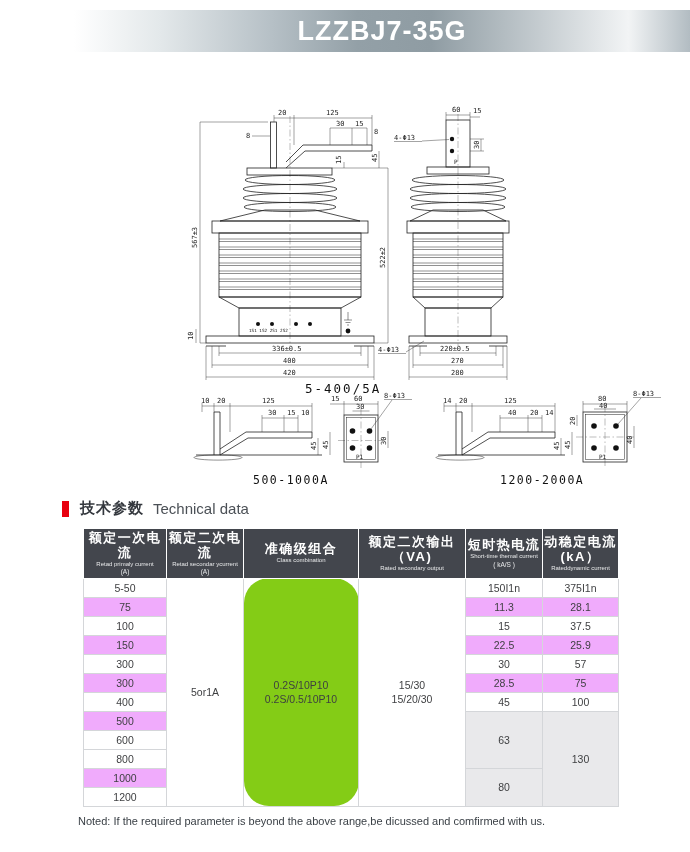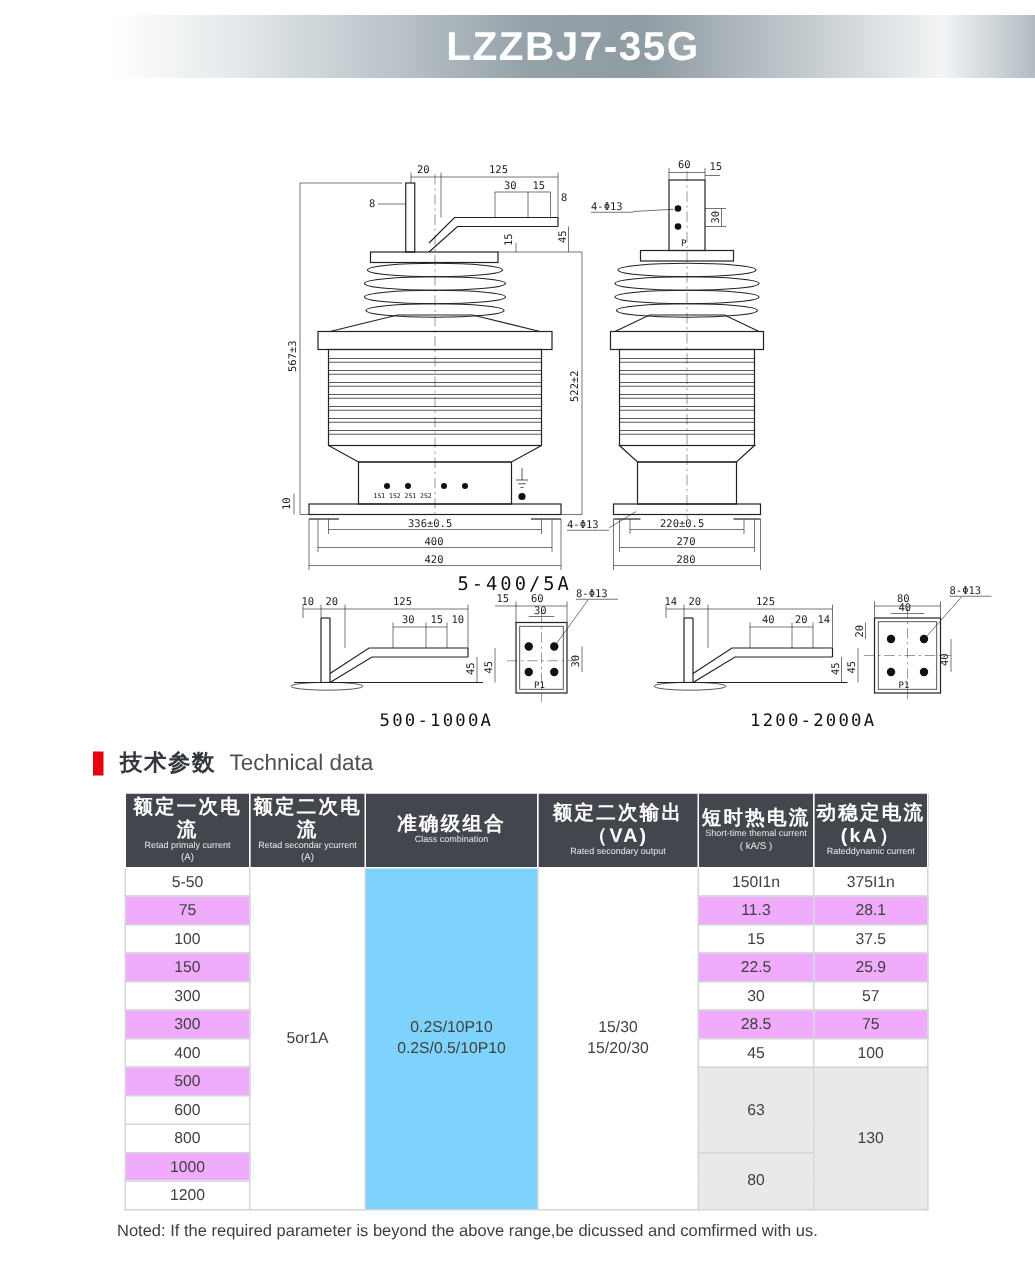--- a/index.html
+++ b/index.html
@@ -36,21 +36,21 @@
   
   .tblwrap { position:absolute; left:83px; top:528px; }
   table.tech { border-collapse:collapse; table-layout:fixed; width:535px; }
   table.tech th { background:#43464d; color:#fff; border:1px solid #ffffff; vertical-align:middle; padding:2px 0; height:34px; font-weight:normal; }
   table.tech th .hzh { display:block; font-size:13px; font-weight:bold; letter-spacing:1.5px; line-height:1.15; }
   table.tech th .hen { display:block; font-size:6px; line-height:1.2; color:#e8e9ea; }
   table.tech th .hunit { display:block; font-size:6.5px; line-height:1.2; color:#e8e9ea; }
   table.tech td { border:1px solid #d4d6d9; font-size:10.5px; color:#3e3f41; text-align:center; height:19px; padding:0; }
   td.g { background:#f0abfc; }
   td.w { background:#ffffff; }
-  td.colgray { background:#7dd3fc; }
+  td.colgray { background:#84cc16;border-radius:25px; }
   td.merged { background:#e9e9eb; }
   .twoline div { line-height:1; }
   .twoline div + div { margin-top:4px; }
 
   
   .notes { position:absolute; left:62px; top:813px; }
   .notes .nzh { font-size:11.5px; font-weight:bold; color:#20252b; letter-spacing:0.5px; }
   .notes .nen { font-size:11px; color:#3a4046; margin-top:2px;padding-left:16px; }
 </style>
 </head>

